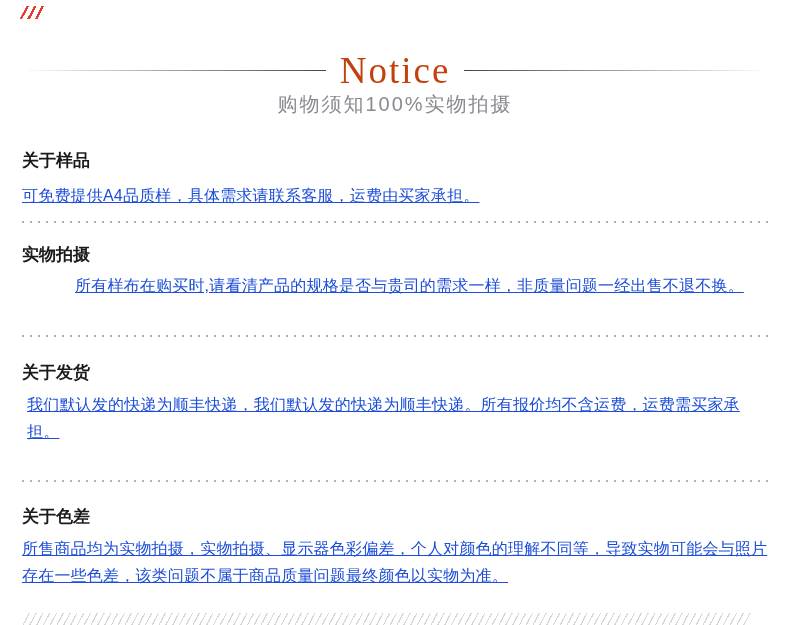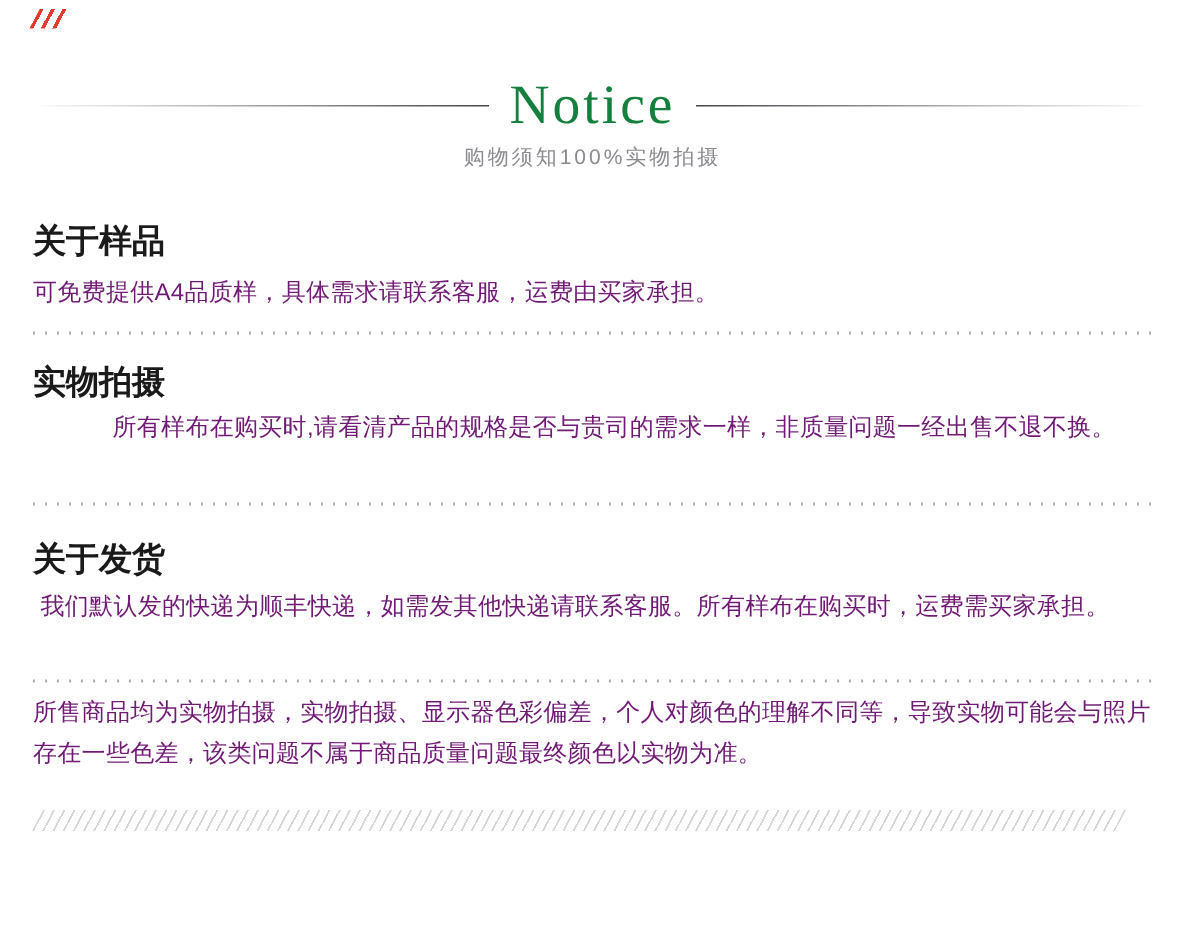--- a/index.html
+++ b/index.html
@@ -28,42 +28,43 @@
   }
   .rule { height: 1px; width: 298px; flex: 0 0 auto; }
   .rule-left  { background: linear-gradient(to right, rgba(130,130,135,0.05), #45454c); }
   .rule-right { background: linear-gradient(to right, #45454c, rgba(130,130,135,0.05)); }
   .title {
     margin: 0;
     font-family: "Liberation Serif", "DejaVu Serif", serif;
     font-weight: 400;
     font-size: 37px; line-height: 1;
     letter-spacing: 2px;
-    color: #15803d;
+    color: #c2410c;
   }
   .subtitle {
     margin-top: 1px;
-    font-size: 14px; line-height: 24px;
+    font-size: 20px; line-height: 24px;
     letter-spacing: 2px;
     color: #8a8a90;
   }
 
   
   .content { margin: 0 20px 0 22px; }
   .sec-heading {
     margin: 0;
-    font-size: 22px; font-weight: bold;
+    font-size: 17px; font-weight: bold;
     line-height: 22px;
     color: #1a1a1a;
   }
   .sec-body {
     margin: 0;
     font-size: 16px; line-height: 27px;
-    color: #701a75;
+    color: #1d4ed8;
     letter-spacing: 0.2px;
+    text-decoration: underline;
   }
   .indent-sm { padding-left: 5px; }
 
   .h-1 { margin-top: 34px; }
   .p-1 { margin-top: 10px; }
   .div-1 { margin-top: 12px; }
   .h-2 { margin-top: 21px; }
   .p-2 { margin-top: 6px; margin-left: 48px; }
   .div-2 { margin-top: 36px; }
   .h-3 { margin-top: 25px; }
@@ -107,23 +108,24 @@
     <p class="sec-body p-1">可免费提供A4品质样，具体需求请联系客服，运费由买家承担。</p>
 
     <div class="dotted-divider div-1"></div>
 
     <h2 class="sec-heading h-2">实物拍摄</h2>
     <p class="sec-body p-2 indent-sm">所有样布在购买时,请看清产品的规格是否与贵司的需求一样，非质量问题一经出售不退不换。</p>
 
     <div class="dotted-divider div-2"></div>
 
     <h2 class="sec-heading h-3">关于发货</h2>
-    <p class="sec-body p-3 indent-sm">我们默认发的快递为顺丰快递，如需发其他快递请联系客服。所有样布在购买时，运费需买家承担。</p>
+    <p class="sec-body p-3 indent-sm">我们默认发的快递为顺丰快递，我们默认发的快递为顺丰快递。所有报价均不含运费，运费需买家承担。</p>
 
     <div class="dotted-divider div-3"></div>
 
+    <h2 class="sec-heading h-4">关于色差</h2>
     <p class="sec-body p-4">所售商品均为实物拍摄，实物拍摄、显示器色彩偏差，个人对颜色的理解不同等，导致实物可能会与照片存在一些色差，该类问题不属于商品质量问题最终颜色以实物为准。</p>
 
   </main>
 
   <div class="slash-divider"></div>
 
 </div>
 
 </body></html>

